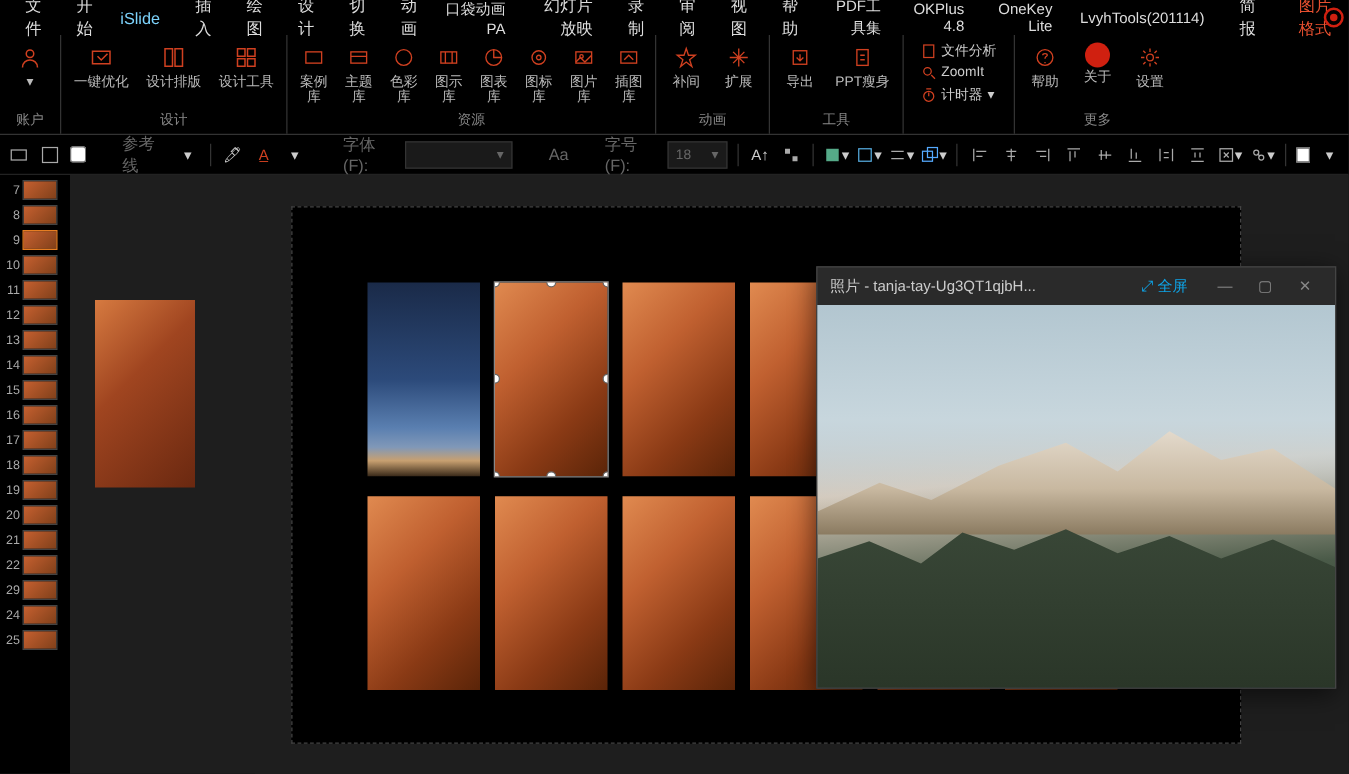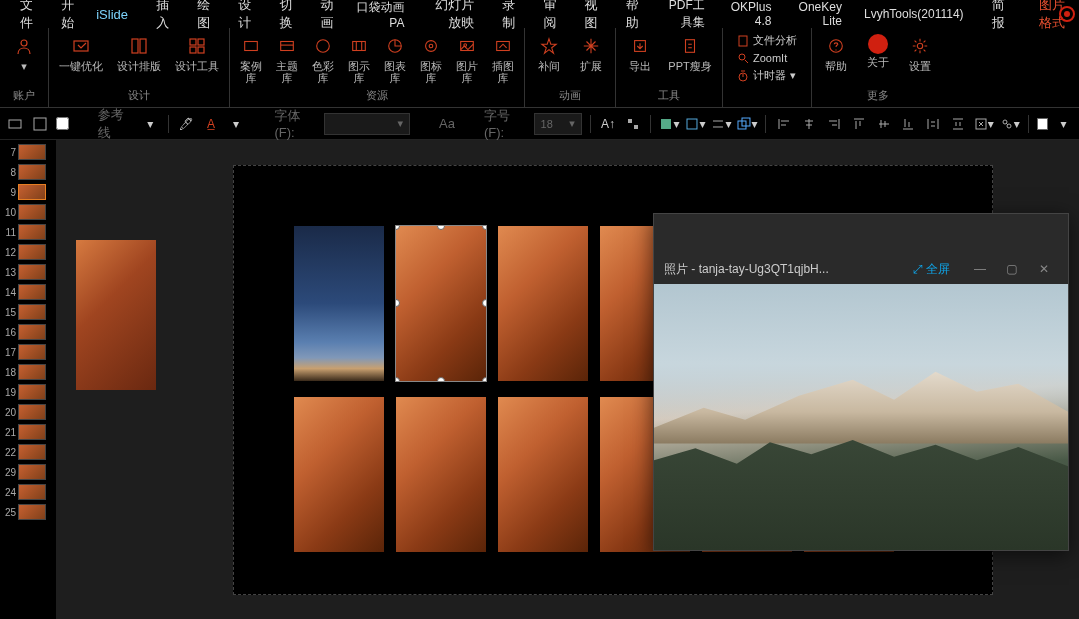--- a/index.html
+++ b/index.html
@@ -206,21 +206,20 @@
       box-shadow: 0 4px 20px rgba(0,0,0,0.6);
     }
     .popup-title {
       height: 30px;
       display: flex;
       align-items: center;
       padding: 0 10px;
       gap: 10px;
       color: #ccc;
       font-size: 12px;
-      margin-top: 40px;
     }
     .popup-title-text { flex: 1; overflow: hidden; text-overflow: ellipsis; white-space: nowrap; }
     .popup-title-btn { cursor: pointer; color: #0ea5e9; font-size: 12px; padding: 0 6px; }
     .popup-win-btns { display: flex; gap: 4px; }
     .popup-win-btn { width: 28px; height: 20px; display: flex; align-items: center; justify-content: center; cursor: pointer; color: #888; }
     .popup-image {
       flex: 1;
       background:
         linear-gradient(180deg, rgba(180,200,210,0.95) 0%, rgba(200,215,222,0.95) 30%, rgba(220,225,228,0) 55%),
         linear-gradient(175deg, #90a0a8 0%, #b8c5cc 25%, #d6c8b8 45%, #4a5a48 70%, #283830 100%);

